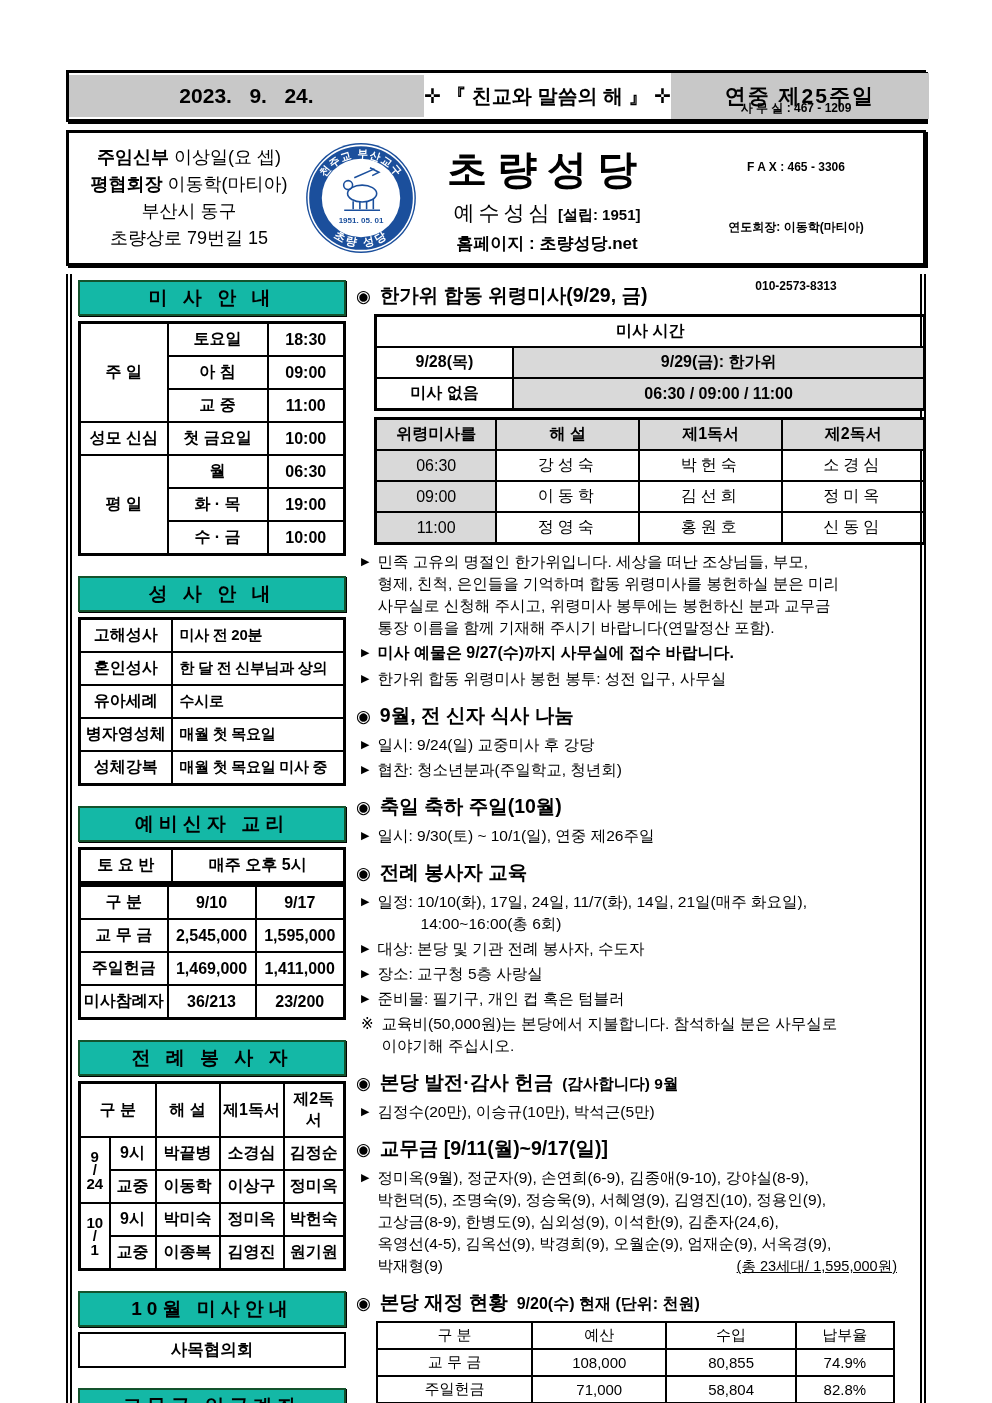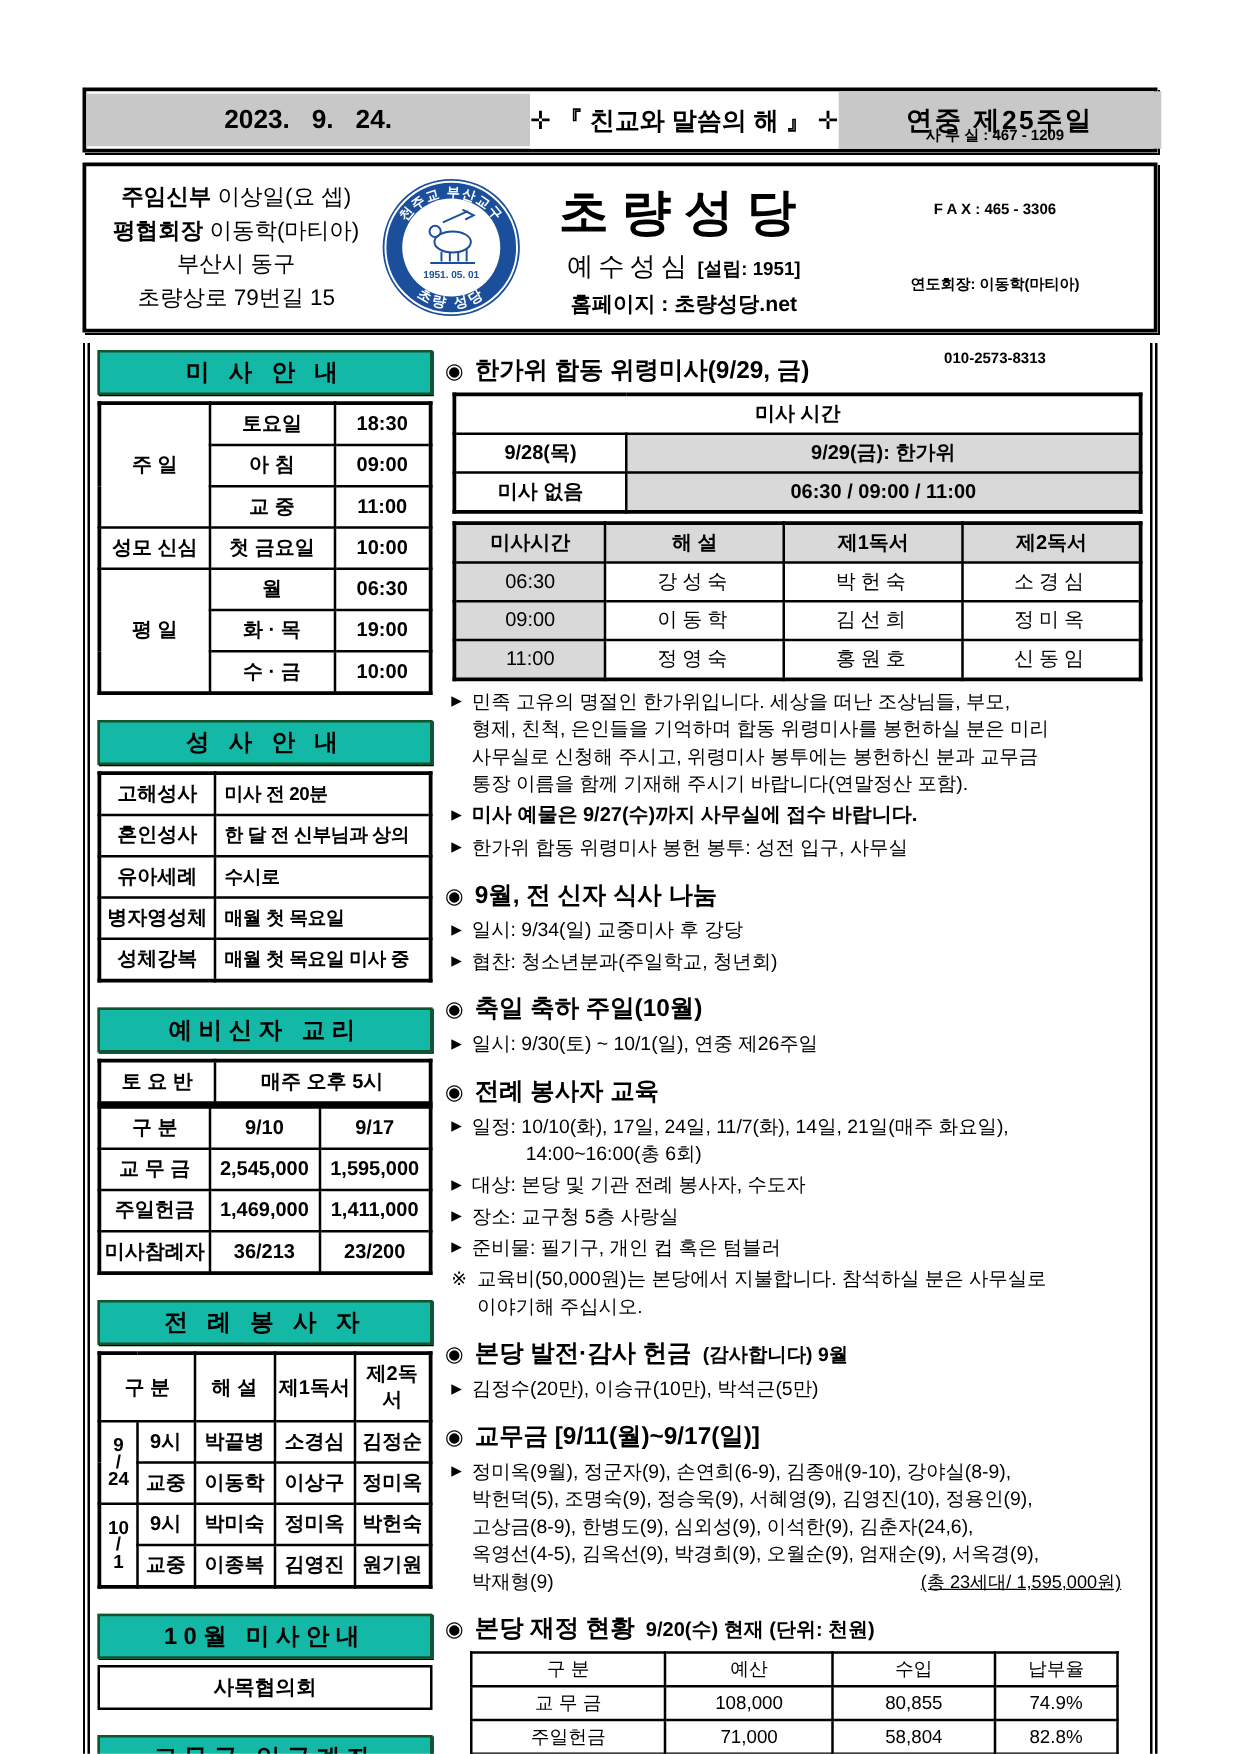--- a/index.html
+++ b/index.html
@@ -60,21 +60,21 @@
 
   
   .sec-title { display:flex; align-items:baseline; gap:9px; font-weight:bold; font-size:19.5px; margin:12px 0 5px; }
   .sec-title .mk { font-size:17px; }
   .sec-title .suffix { font-size:15.5px; }
   .bullet { display:flex; gap:8px; margin:3px 0 3px 5px; font-size:15.5px; line-height:1.42; }
   .bullet .mk { font-size:11px; padding-top:3px; flex:0 0 auto; }
   .bullet.bb { font-weight:bold; font-size:16px; }
   .pre { white-space:pre-wrap; }
 
-  table.rtab { border-collapse:collapse; border:3px solid #000; width:99%; margin:4px 0 6px 6px; }
+  table.rtab { border-collapse:collapse; border:3px solid #000; width:99%; margin:4px 0 6px 18px; }
   .rtab td { border:2px solid #000; text-align:center; font-size:16px; padding:4px 2px; }
   .rtab .b { font-weight:bold; }
   .rtab .g { background:#d9d9d9; }
   .rtab .name { letter-spacing:4px; }
 
   table.ftab { border-collapse:collapse; border:2px solid #000; width:93%; margin:2px 0 0 20px; }
   .ftab td { border:2px solid #000; text-align:center; font-size:15px; padding:3px 2px; }
 
   .listwrap { position:relative; margin:3px 0 3px 5px; display:flex; gap:8px; font-size:15.5px; line-height:1.42; }
   .listwrap .total { position:absolute; right:17px; bottom:0; text-decoration:underline; font-size:14.5px; }
@@ -344,21 +344,21 @@
         </table>
       <table class="rtab">
         <colgroup>
             <col style="width:22%">
             <col style="width:26%">
             <col style="width:26%">
             <col>
           </colgroup>
         <tbody>
             <tr>
-          <td class="b g">미사시간</td>
+          <td class="b g">위령미사를</td>
           <td class="b g">해   설</td>
           <td class="b g">제1독서</td>
           <td class="b g">제2독서</td>
         </tr>
         <tr>
           <td class="g">06:30</td>
           <td class="name">강성숙</td>
           <td class="name">박헌숙</td>
           <td class="name">소경심</td>
         </tr>
@@ -391,21 +391,21 @@
           <span class="mk">▶</span>
           <span>한가위 합동 위령미사 봉헌 봉투: 성전 입구, 사무실</span>
         </div>
 
       <div class="sec-title">
         <span class="mk">◉</span>
         <span>9월, 전 신자 식사 나눔</span>
       </div>
       <div class="bullet">
           <span class="mk">▶</span>
-          <span>일시: 9/34(일) 교중미사 후 강당</span>
+          <span>일시: 9/24(일) 교중미사 후 강당</span>
         </div>
       <div class="bullet">
           <span class="mk">▶</span>
           <span>협찬: 청소년분과(주일학교, 청년회)</span>
         </div>
 
       <div class="sec-title">
         <span class="mk">◉</span>
         <span>축일 축하 주일(10월)</span>
       </div>

